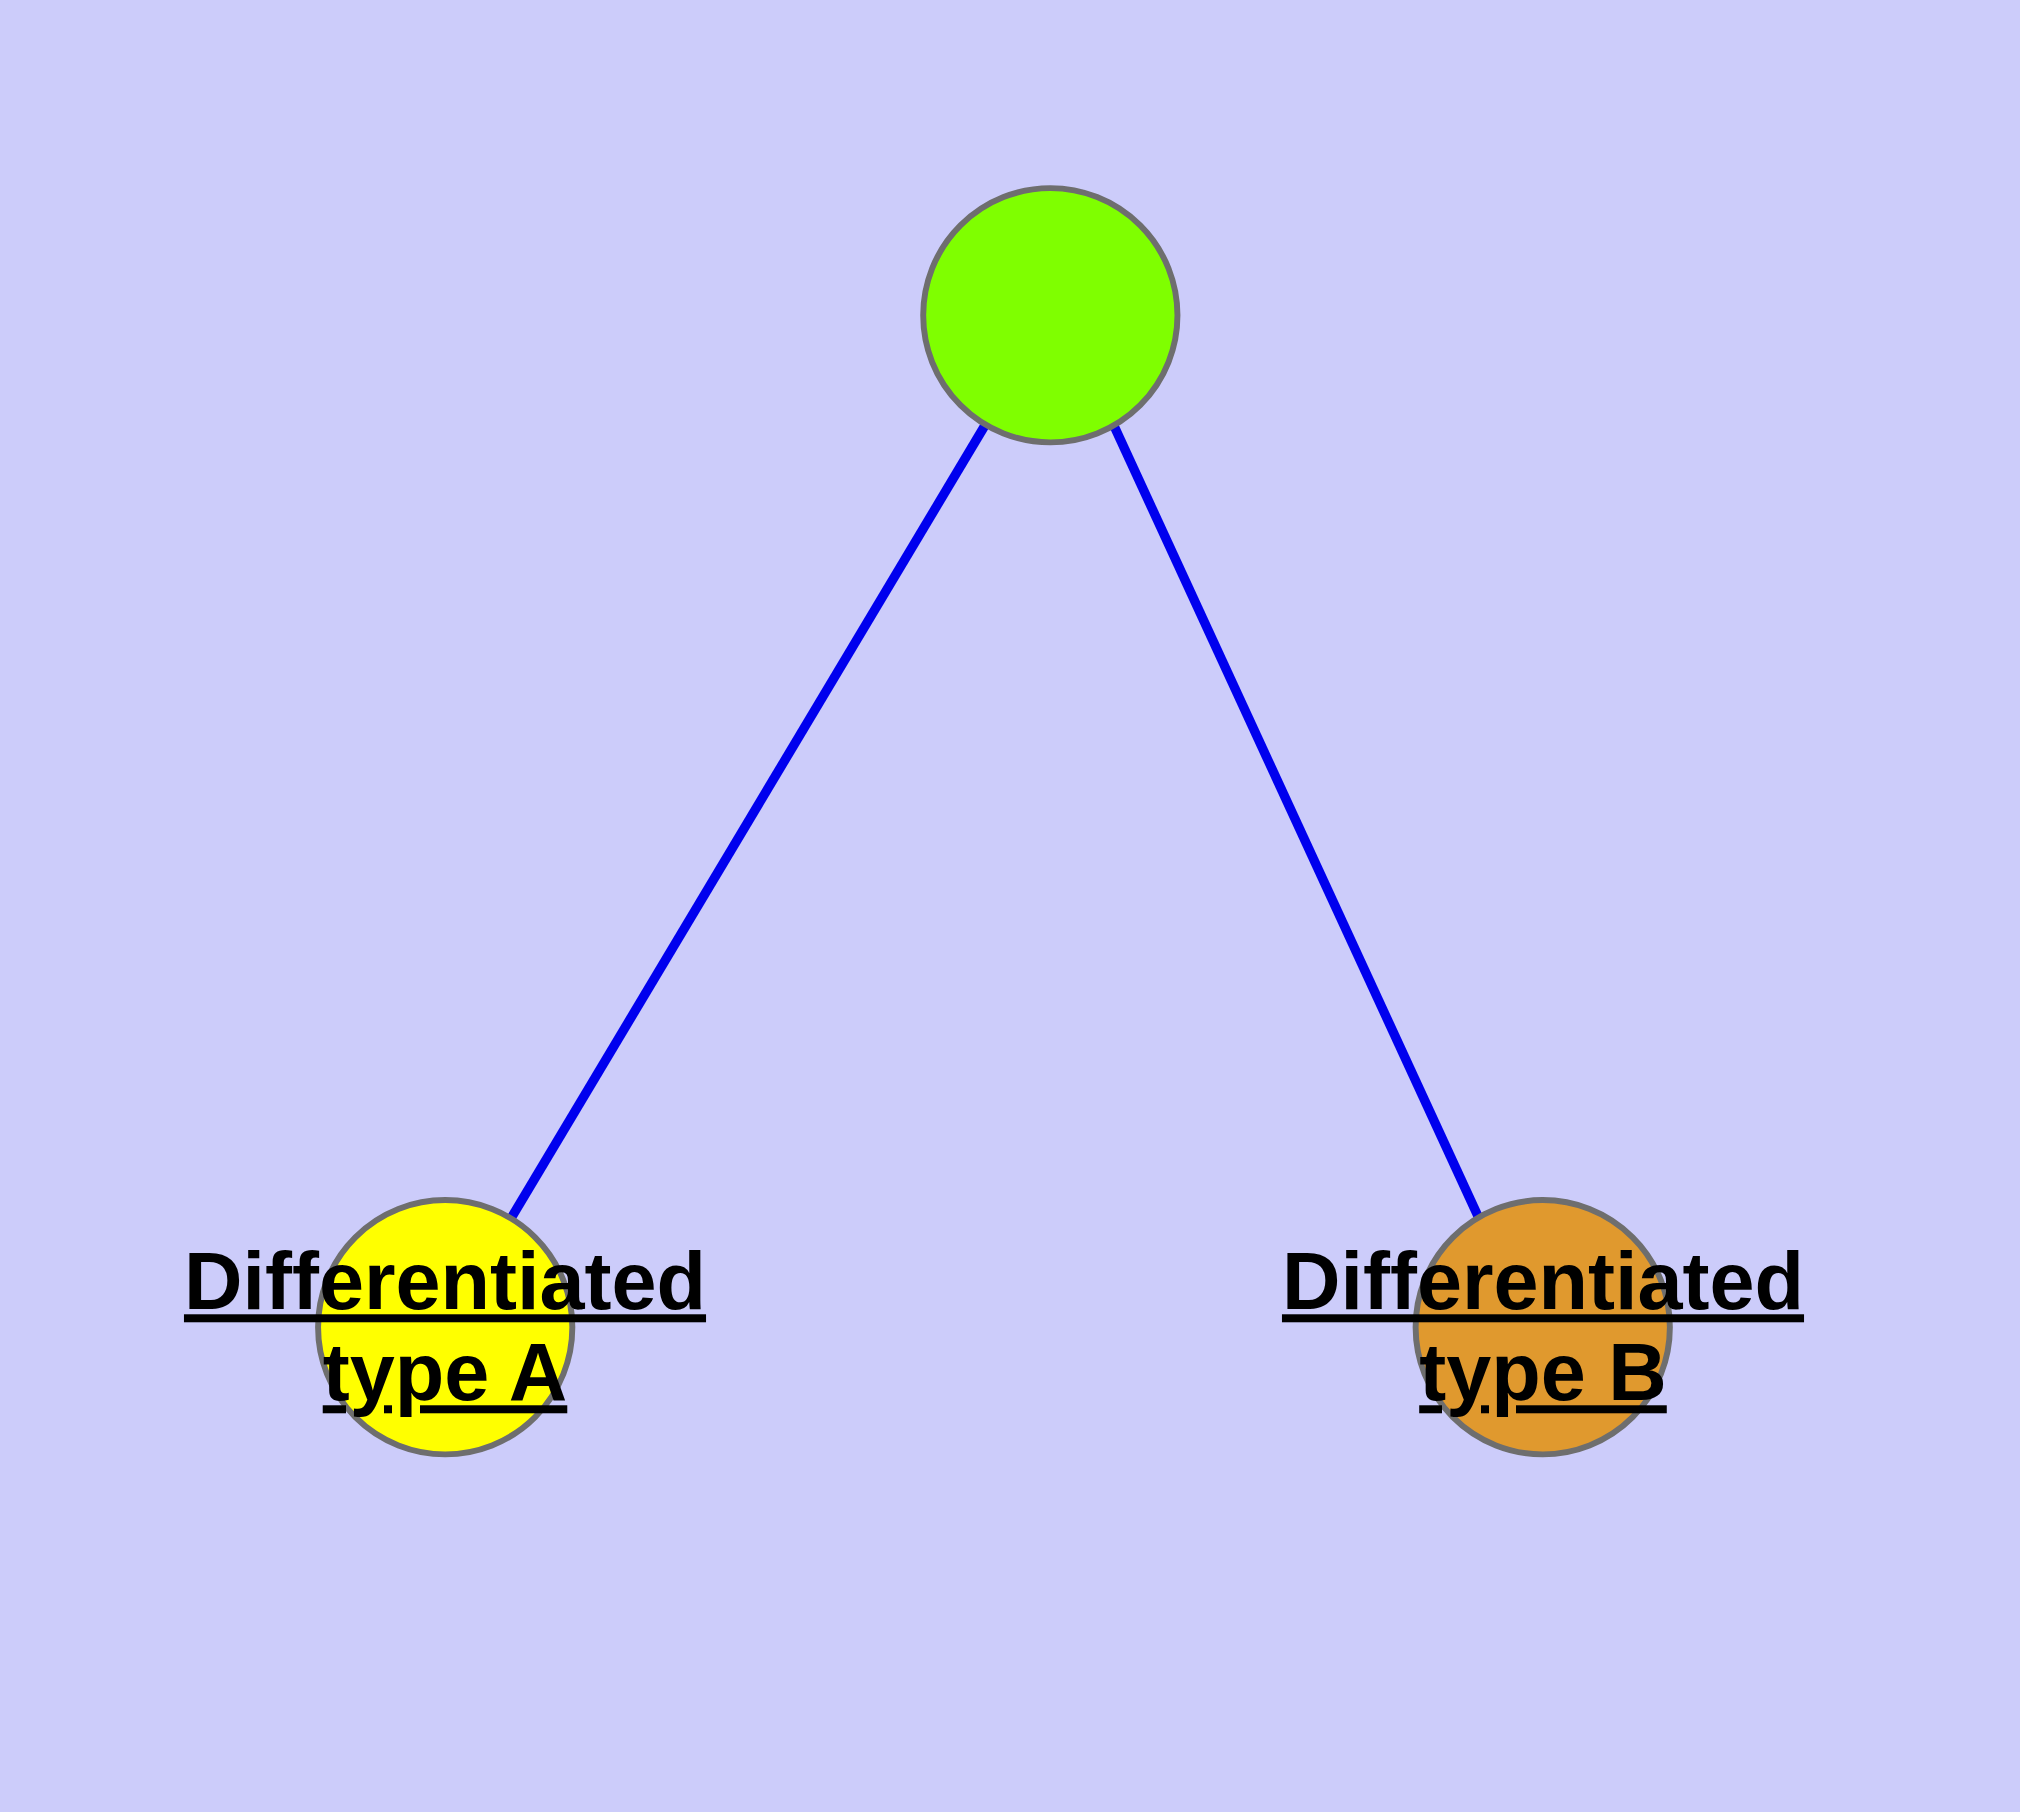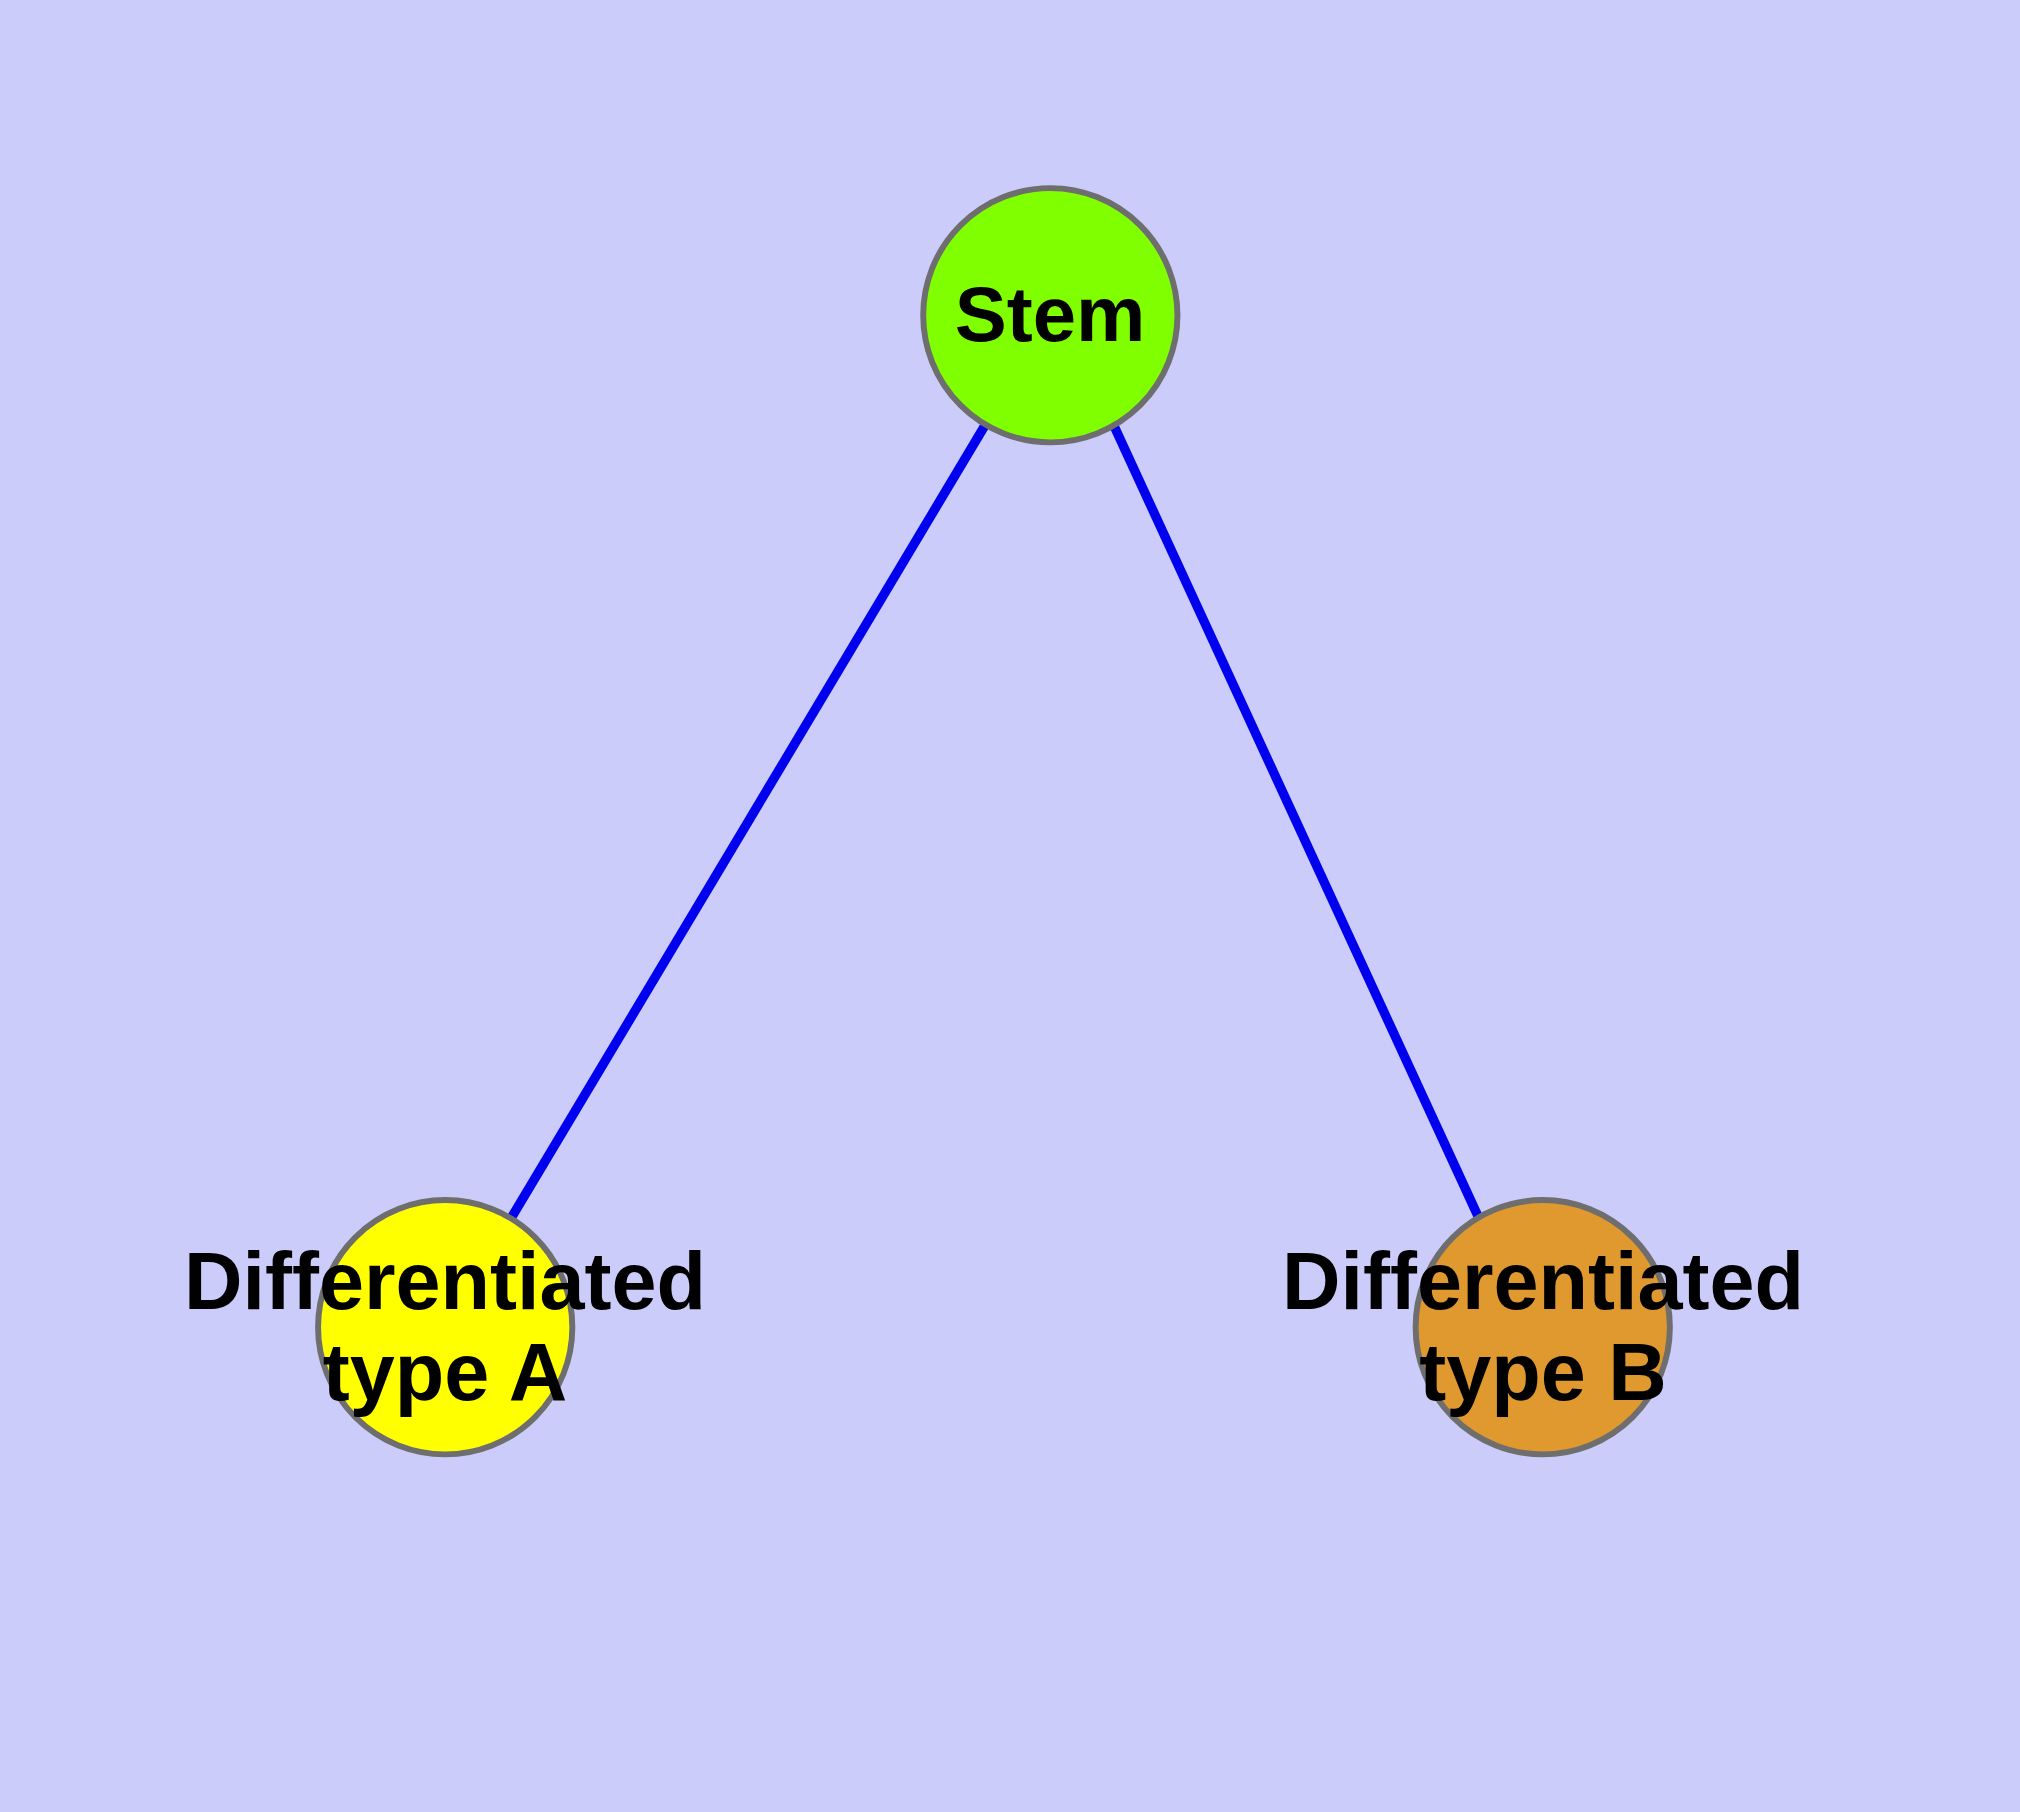--- a/index.html
+++ b/index.html
@@ -36,20 +36,21 @@
     white-space: pre;
     line-height: 1.12;
     pointer-events: none;
     transform: translate(-50%, -50%);
   }
   .node-label.stem {
     font-size: 78px;
   }
   .node-label.leaf {
     font-size: 81px;
+    text-decoration: underline;
   }
 </style>
 </head>
 <body>
 
 <div id="canvas" style="width: 2021px; height: 1812px;">
 
   <div id="bg-rect" style="background: rgb(204, 204, 250);"></div>
 
   <svg id="graph-svg" viewBox="0 0 2384 2138" xmlns="http://www.w3.org/2000/svg" style="width: 2021px; height: 1812px;">
@@ -57,20 +58,19 @@
       <line x1="1163" y1="500" x2="603" y2="1437" stroke="#0000ee" stroke-width="11" stroke-linecap="butt"></line>
       <line x1="1313" y1="500" x2="1745" y2="1438" stroke="#0000ee" stroke-width="11" stroke-linecap="butt"></line>
     </g>
     <g>
       <circle cx="1239" cy="372" r="150" fill="#7fff00" stroke="#6e6e6e" stroke-width="7"></circle>
       <circle cx="525" cy="1566" r="150" fill="#ffff00" stroke="#6e6e6e" stroke-width="7"></circle>
       <circle cx="1820" cy="1566" r="150" fill="#e0992e" stroke="#6e6e6e" stroke-width="7"></circle>
     </g>
   </svg>
 
-  <div class="node-label stem" style="left: 1050px; top: 315px; font-size: 78px;">Stem</div>
   <div class="node-label leaf" style="left: 445px; top: 1327px; font-size: 81px;">Differentiated
 type A</div>
   <div class="node-label leaf" style="left: 1543px; top: 1327px; font-size: 81px;">Differentiated
 type B</div>
 
 </div>
 
 
 </body></html>

